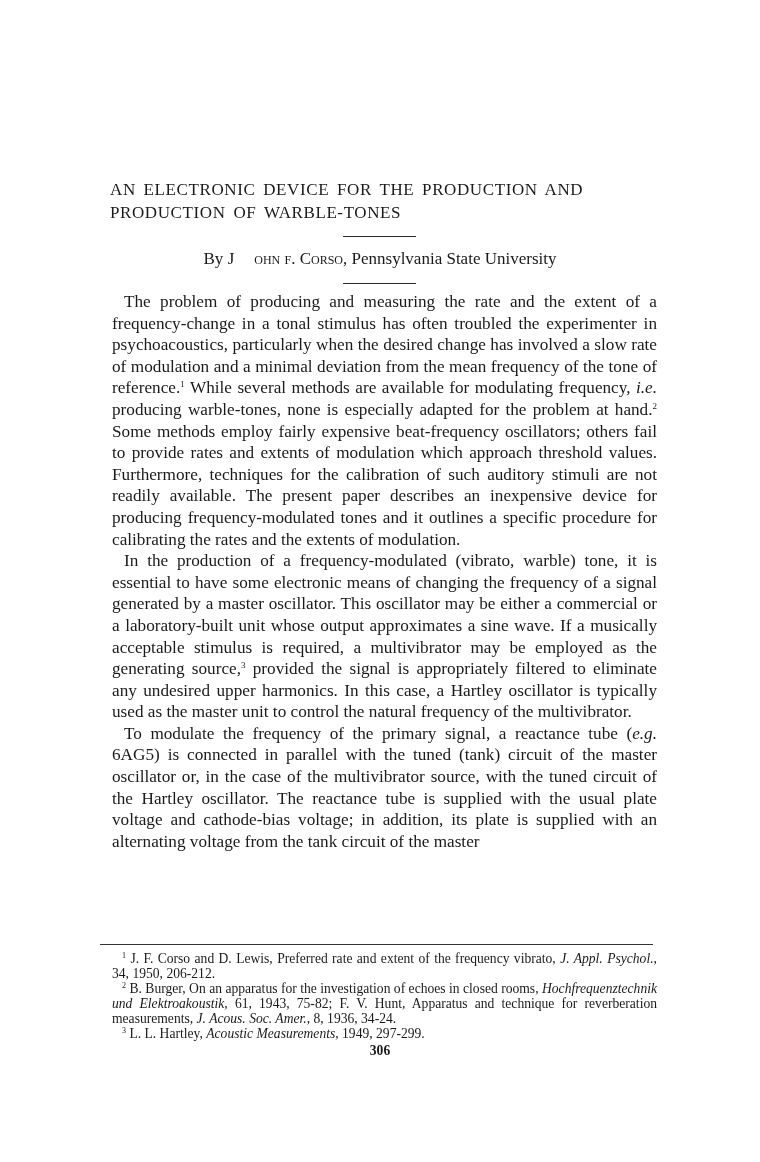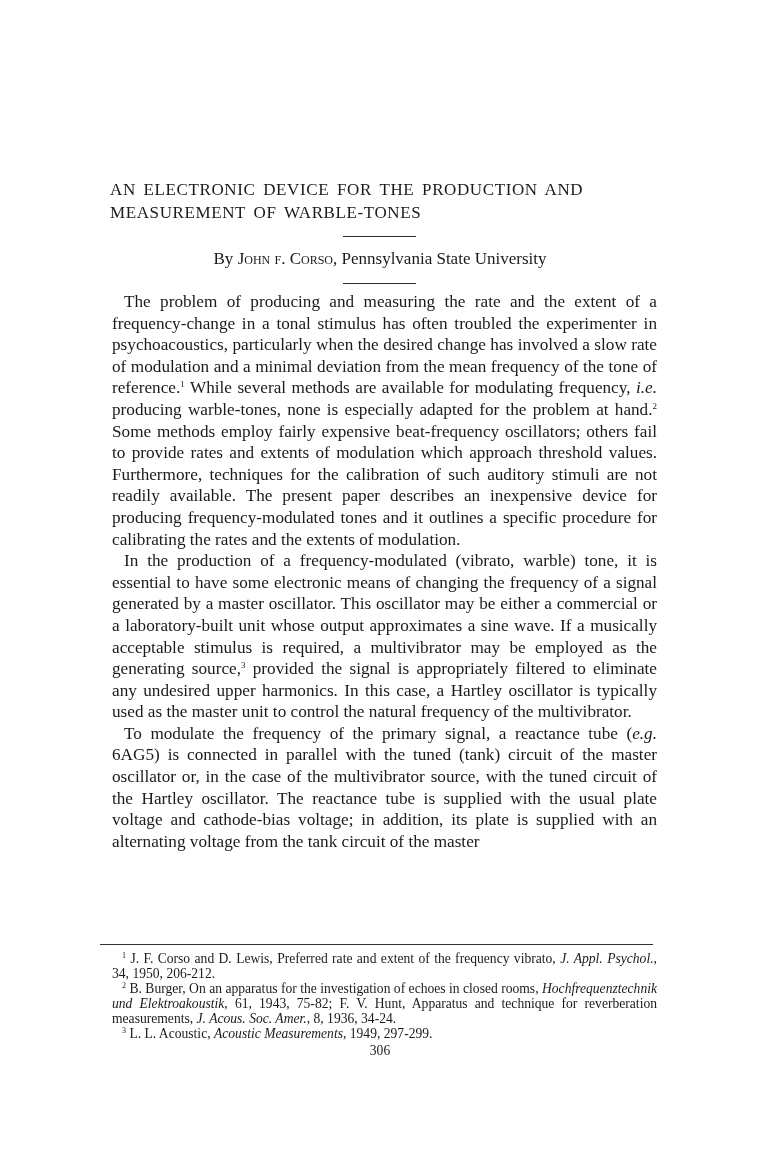--- a/index.html
+++ b/index.html
@@ -100,48 +100,49 @@
       vertical-align: 5px;
     }
     .page-number {
       position: absolute;
       left: 330px;
       width: 100px;
       top: 1043px;
       text-align: center;
       font-size: 13.6px;
       line-height: 16px;
+      font-weight: bold;
     }
     i { font-style: italic; }
   </style>
 </head>
 <body>
 
 <div class="page">
 
   <h1 class="title">
     <span>AN ELECTRONIC DEVICE FOR THE PRODUCTION AND</span><br>
-    <span>MEASUREMENT OF WARBLE-TONES</span>
+    <span>PRODUCTION OF WARBLE-TONES</span>
   </h1>
 
   <div class="rule r1"></div>
 
-  <p class="byline"><span>By </span><span><span>J</span><span class="sc" style="font-variant: small-caps; text-transform: lowercase;">OHN F. </span><span>C</span><span class="sc" style="font-variant: small-caps; text-transform: lowercase;">ORSO</span></span><span>, Pennsylvania State University</span></p>
+  <p class="byline"><span>By </span><span><span>J</span><span class="sc" style="font-variant: small-caps; text-transform: lowercase; padding-left: 20px;">OHN F. </span><span>C</span><span class="sc" style="font-variant: small-caps; text-transform: lowercase;">ORSO</span></span><span>, Pennsylvania State University</span></p>
 
   <div class="rule r2"></div>
 
   <div class="body-text">
     <p class="first"><span>The problem of producing and measuring the rate and the extent of a frequency-change in a tonal stimulus has often troubled the experimenter in psychoacoustics, particularly when the desired change has involved a slow rate of modulation and a minimal deviation from the mean fre­quency of the tone of reference.</span><sup>1</sup><span> While several methods are available for modulating frequency, </span><i>i.e.</i><span> producing warble-tones, none is especially adapted for the problem at hand.</span><sup>2</sup><span> Some methods employ fairly expensive beat-frequency oscillators; others fail to provide rates and extents of modulation which approach threshold values. Furthermore, techniques for the calibration of such auditory stimuli are not readily available. The present paper describes an inexpensive device for producing frequency-modulated tones and it outlines a specific procedure for calibrating the rates and the extents of modulation.</span></p>
     <p><span>In the production of a frequency-modulated (vibrato, warble) tone, it is essential to have some electronic means of changing the frequency of a signal generated by a master oscillator. This oscillator may be either a commercial or a laboratory-built unit whose output approximates a sine wave. If a musically acceptable stimulus is required, a multivibrator may be employed as the generating source,</span><sup>3</sup><span> provided the signal is appro­priately filtered to eliminate any undesired upper harmonics. In this case, a Hartley oscillator is typically used as the master unit to control the natural frequency of the multivibrator.</span></p>
     <p><span>To modulate the frequency of the primary signal, a reactance tube (</span><i>e.g.</i><span> 6AG5) is connected in parallel with the tuned (tank) circuit of the master oscillator or, in the case of the multivibrator source, with the tuned circuit of the Hartley oscillator. The reactance tube is supplied with the usual plate voltage and cathode-bias voltage; in addition, its plate is supplied with an alternating voltage from the tank circuit of the master</span></p>
   </div>
 
   <div class="fn-rule"></div>
 
   <div class="footnotes">
     <p><sup>1</sup><span> J. F. Corso and D. Lewis, Preferred rate and extent of the frequency vibrato, </span><i>J. Appl. Psychol.</i><span>, 34, 1950, 206-212.</span></p>
     <p><sup>2</sup><span> B. Burger, On an apparatus for the investigation of echoes in closed rooms, </span><i>Hochfrequenztechnik und Elektroakoustik</i><span>, 61, 1943, 75-82; F. V. Hunt, Apparatus and technique for reverberation measurements, </span><i>J. Acous. Soc. Amer.</i><span>, 8, 1936, 34-24.</span></p>
-    <p><sup>3</sup><span> L. L. Acoustic, </span><i>Acoustic Measurements</i><span>, 1949, 297-299.</span></p>
+    <p><sup>3</sup><span> L. L. Hartley, </span><i>Acoustic Measurements</i><span>, 1949, 297-299.</span></p>
   </div>
 
   <div class="page-number">306</div>
 
 </div>
 
 </body></html>

